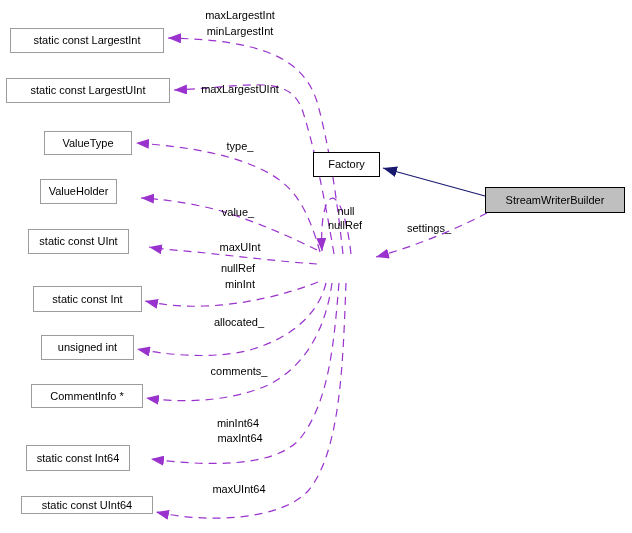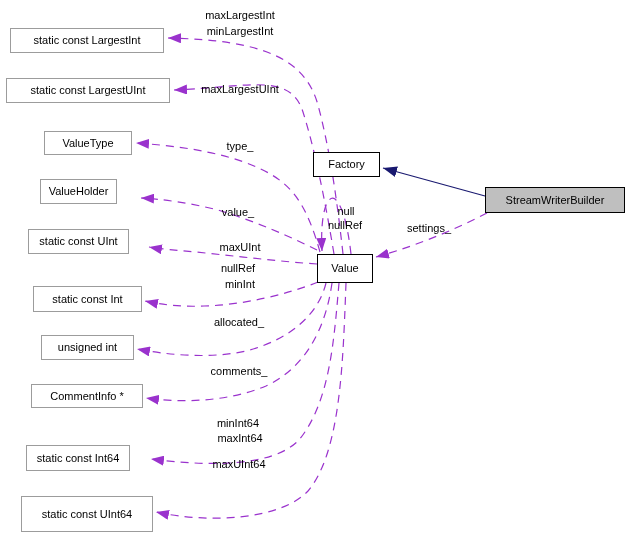--- a/index.html
+++ b/index.html
@@ -86,35 +86,34 @@
 
   <div class="node node--muted" style="left:10px;top:28px;width:154px;height:25px">static const LargestInt</div>
   <div class="node node--muted" style="left:6px;top:78px;width:164px;height:25px">static const LargestUInt</div>
   <div class="node node--muted" style="left:44px;top:131px;width:88px;height:24px">ValueType</div>
   <div class="node node--muted" style="left:40px;top:179px;width:77px;height:25px">ValueHolder</div>
   <div class="node node--muted" style="left:28px;top:229px;width:101px;height:25px">static const UInt</div>
   <div class="node node--muted" style="left:33px;top:286px;width:109px;height:26px">static const Int</div>
   <div class="node node--muted" style="left:41px;top:335px;width:93px;height:25px">unsigned int</div>
   <div class="node node--muted" style="left:31px;top:384px;width:112px;height:24px">CommentInfo *</div>
   <div class="node node--muted" style="left:26px;top:445px;width:104px;height:26px">static const Int64</div>
-  <div class="node node--muted" style="left:21px;top:496px;width:132px;height:36px">static const UInt64</div>
+  <div class="node node--muted" style="left:21px;top:496px;width:132px;height:18px">static const UInt64</div>
   <div class="node" style="left:313px;top:152px;width:67px;height:25px">Factory</div>
-  <div class="node" style="left:317px;top:254px;width:56px;height:29px">Value</div>
   <div class="node node--highlight" style="left:485px;top:187px;width:140px;height:26px">StreamWriterBuilder</div>
 
   <div class="edge-label" style="left:240px;top:15px">maxLargestInt</div>
   <div class="edge-label" style="left:240px;top:31px">minLargestInt</div>
   <div class="edge-label" style="left:240px;top:89px">maxLargestUInt</div>
   <div class="edge-label" style="left:240px;top:146px">type_</div>
   <div class="edge-label" style="left:238px;top:212px">value_</div>
   <div class="edge-label" style="left:240px;top:247px">maxUInt</div>
   <div class="edge-label" style="left:238px;top:268px">nullRef</div>
   <div class="edge-label" style="left:240px;top:284px">minInt</div>
   <div class="edge-label" style="left:239px;top:322px">allocated_</div>
   <div class="edge-label" style="left:239px;top:371px">comments_</div>
   <div class="edge-label" style="left:238px;top:423px">minInt64</div>
   <div class="edge-label" style="left:240px;top:438px">maxInt64</div>
-  <div class="edge-label" style="left:239px;top:464px">maxUInt64</div>
+  <div class="edge-label" style="left:239px;top:489px">maxUInt64</div>
   <div class="edge-label" style="left:346px;top:211px">null</div>
   <div class="edge-label" style="left:345px;top:225px">nullRef</div>
   <div class="edge-label" style="left:429px;top:228px">settings_</div>
 
 </div>
 
 </body></html>

